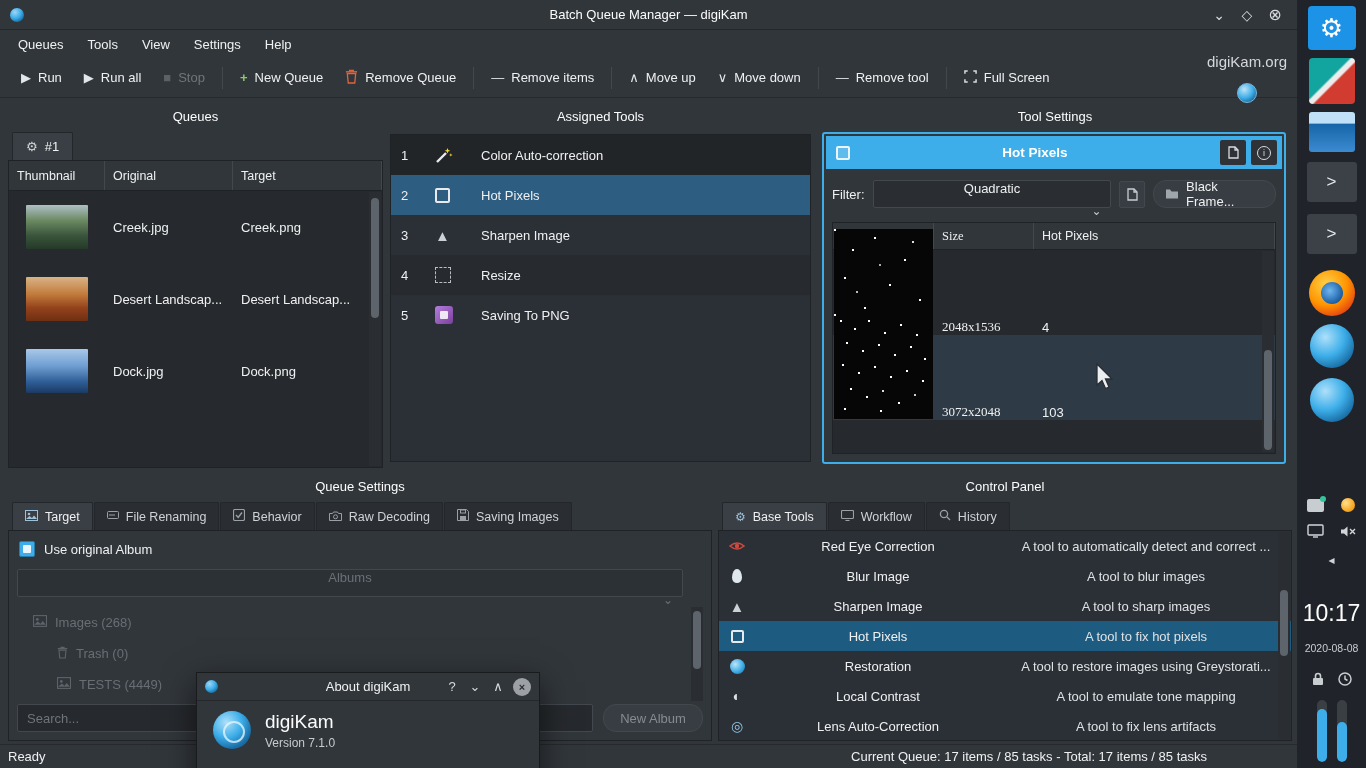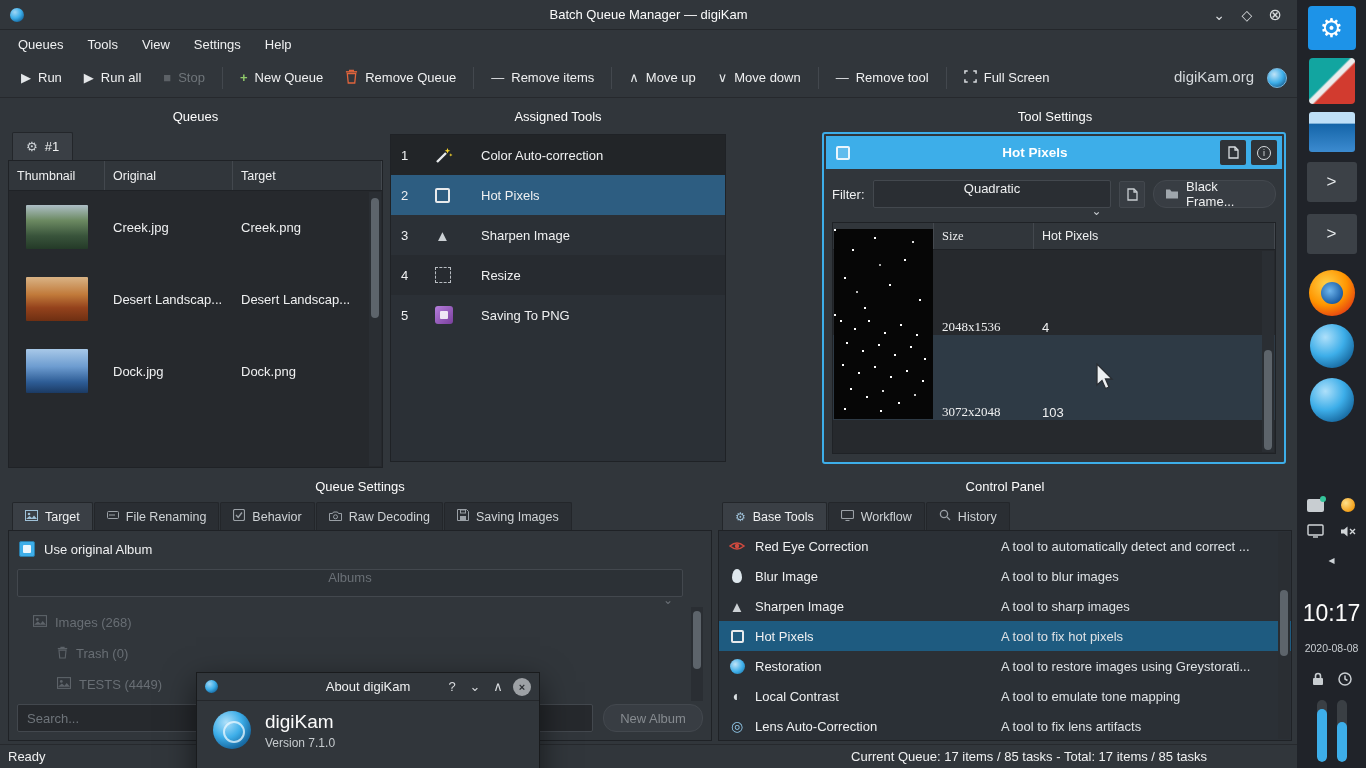--- a/index.html
+++ b/index.html
@@ -20,21 +20,21 @@
 
   .menubar { height:28px; display:flex; align-items:center; padding-left:6px; background:#31363b; }
   .menu-item { padding:4px 12px; color:#eff0f1; }
 
   .toolbar { height:40px; display:flex; align-items:center; padding:0 10px; border-bottom:1px solid #26292d; }
   .tb-btn { display:flex; align-items:center; gap:7px; padding:6px 11px; border-radius:2px; }
   .tb-btn.disabled { color:#6f757a; }
   .ticon { font-size:13px; color:#e4e7e9; line-height:1; }
   .tb-btn.disabled .ticon { color:#5c6166; }
   .tb-sep { width:1px; height:22px; background:#43484e; margin:0 6px; }
-  .brand-wrap { margin-left:auto; display:flex; align-items:flex-start; gap:13px; }
+  .brand-wrap { margin-left:auto; display:flex; align-items:center; gap:13px;flex-direction:column; }
   .brand { font-size:15px; color:#d4d8db; }
   .globe { width:20px; height:20px; border-radius:50%;
            background:radial-gradient(circle at 35% 30%, #bfe3f7, #3daee9 50%, #1a5d8e 85%); border:1px solid #77b6dd; }
 
   
   .panel-title { height:22px; line-height:22px; text-align:center; color:#fcfcfc; }
   .vtrack { position:absolute; width:12px; background:#2a2e33; }
   .vthumb { position:absolute; left:2px; width:8px; border-radius:4px; background:#5d646b; }
   .combo { height:28px; background:#2a2e33; border:1px solid #43484e; border-radius:2px;
            display:flex; align-items:center; padding:0 9px; gap:8px;flex-direction:column; }
@@ -59,21 +59,21 @@
   .q-row { display:flex; height:72px; align-items:center; }
   .q-row .q-c1 { display:flex; justify-content:center; padding-left:0; }
   .q-row .q-c2, .q-row .q-c3 { padding-left:8px; }
   .thumb { width:62px; height:44px; border-radius:1px; }
   .t-autumn { background:linear-gradient(135deg,#e49126 0%,#c05f12 30%,#6e3c0e 55%,#35281a 75%,#cfd4d8 100%); }
   .t-creek  { background:linear-gradient(180deg,#aebfc6 0%,#6c8a62 35%,#39543b 70%,#243a28 100%); }
   .t-desert { background:linear-gradient(180deg,#d9b385 0%,#c17a3a 40%,#94421c 70%,#6e2f12 100%); }
   .t-dock   { background:linear-gradient(180deg,#a8c8e8 0%,#6d9cd0 40%,#2e5d96 75%,#1b3a63 100%); }
 
   
-  #assigned-panel { left:390px; top:106px; width:336px; height:362px; }
+  #assigned-panel { left:390px; top:106px; width:421px; height:362px; }
   .a-list { position:absolute; left:0; right:0; top:28px; bottom:6px; background:#2b3036; border:1px solid #1f2226; overflow:hidden; }
   .a-row { display:flex; align-items:center; height:40px; }
   .a-row.r1 { background:#222528; }
   .a-row.r4 { background:#272b30; }
   .a-row.sel { background:#2d5d81; }
   .a-num { width:44px; padding-left:10px; }
   .a-ico { width:46px; display:flex; align-items:center; }
   .hp-ico { width:15px; height:15px; border:2px solid #e8eaec; border-radius:2px; }
   .tri { font-size:15px; color:#ccd1d5; line-height:1; }
   .resize-ico { width:16px; height:16px; border:1.5px dashed #b9bec3; }
@@ -124,21 +124,21 @@
   .qs-bottom { position:absolute; left:8px; right:8px; bottom:8px; height:28px; display:flex; gap:10px; }
   .search { flex:1; background:#26292d; border:1px solid #43484e; border-radius:2px; color:#eff0f1;
             padding:0 9px; font-size:13px; font-family:inherit; outline:none; }
   .search::placeholder { color:#6e747a; }
   #new-album-btn { width:100px; justify-content:center; }
 
   
   #cp-panel { left:718px; top:476px; width:574px; height:265px; }
   #cp-tabs { left:4px; top:26px; }
   .cp-frame { position:absolute; left:0; right:0; top:54px; bottom:0; border:1px solid #1f2226; background:#2b3036; overflow:hidden; }
-  .cp-row { display:flex; align-items:center; height:30px; }
+  .cp-row { display:flex; align-items:center; height:30px;text-align:center; }
   .cp-row.sel { background:#1e5b80; }
   .cp-ico { width:36px; display:flex; justify-content:center; }
   .cp-name { width:246px; }
   .cp-desc { flex:1; color:#dde1e4; }
   .resto-ico { width:15px; height:15px; border-radius:50%; background:radial-gradient(circle at 35% 35%,#bfe3f7,#3daee9 55%,#16628f); }
   .glyph-ico { color:#dbe0e3; font-size:14px; line-height:1; }
   .drop-ico { width:10px; height:14px; background:#dfe8ee; border-radius:50% 50% 50% 50% / 62% 62% 40% 40%; transform:rotate(0deg); }
 
   
   .statusbar { position:absolute; left:0; right:0; bottom:0; height:24px; background:#31363b; border-top:1px solid #26292d;

